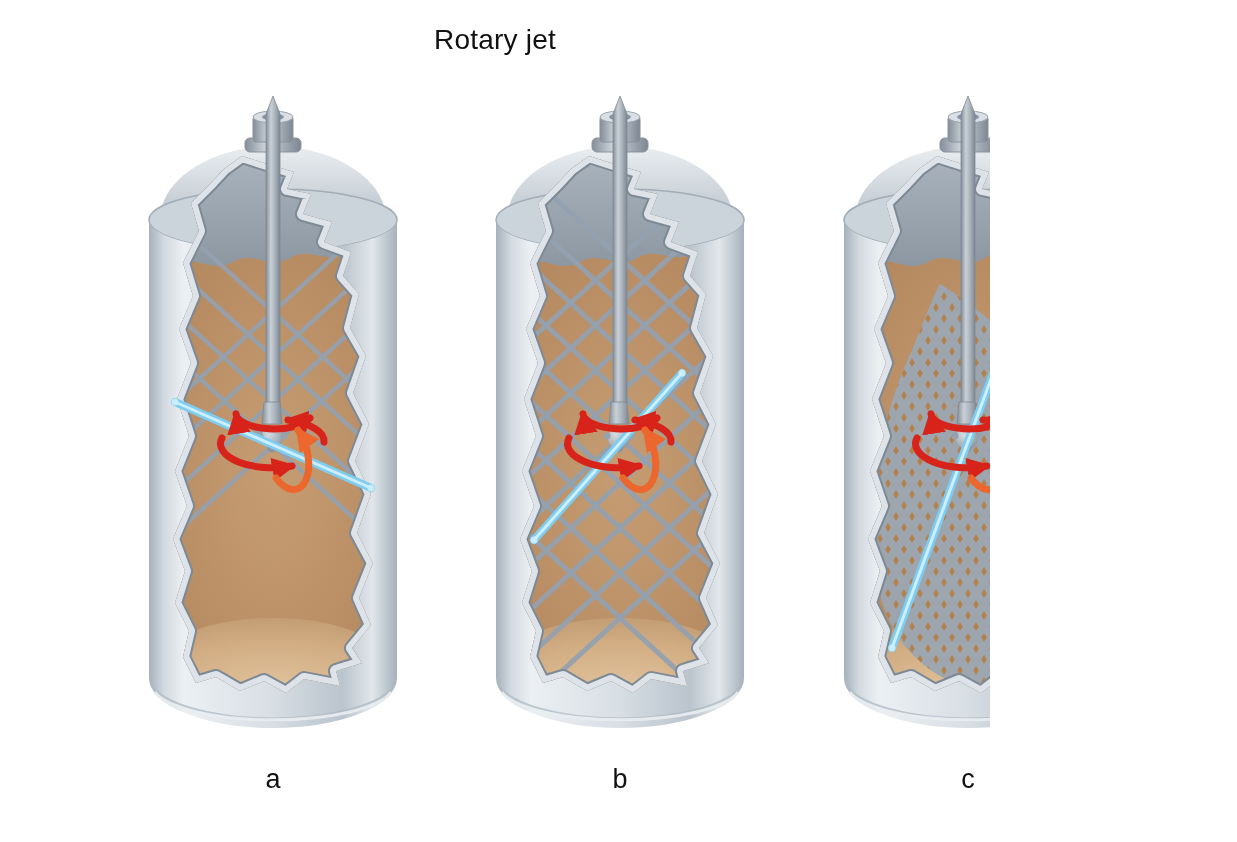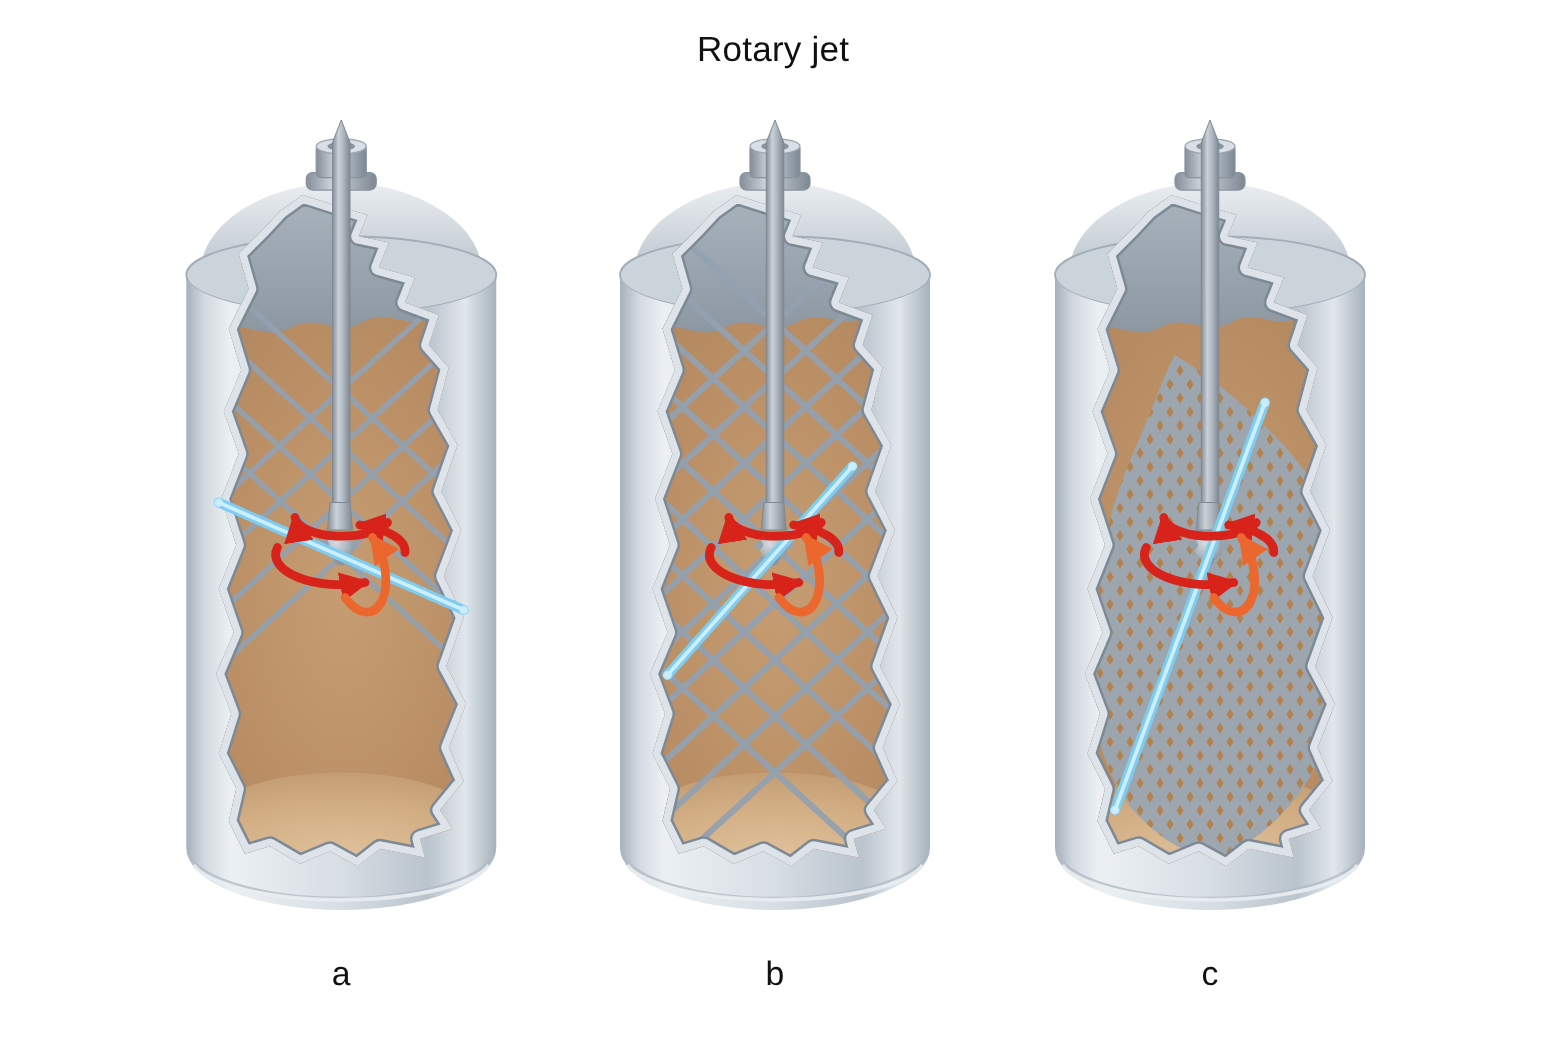--- a/index.html
+++ b/index.html
@@ -1,16 +1,16 @@
 <!DOCTYPE html>
 <html style="--c-background: #ffffff; --c-title-text: #111111; --c-label-text: #111111; --c-tank-wall: #d7dee4; --c-tank-wall-dark: #a6b1bc; --c-tank-dome: #cdd5dc; --c-inner-dome: #97a1ac; --c-cut-rim: #dde3e9; --c-cut-edge: #7d8994; --c-interior-brown: #b68a60; --c-floor-tan: #d2ad83; --c-spray-trace: #93a1b0; --c-cleaned-gray: #9ba5b1; --c-residue-dot: #b2824e; --c-jet-blue: #7ecdf0; --c-jet-blue-light: #cdeefb; --c-shaft-gray: #aab3bc; --c-arrow-red: #d8231a; --c-arrow-orange: #ec672e;"><head>
 <meta charset="utf-8">
 <style>
   html,body{margin:0;padding:0;background:#fff;}
-  .stage{position:relative;width:1237px;height:842px;background:var(--c-background,#fff);
+  .stage{position:relative;width:990px;height:842px;background:var(--c-background,#fff);
          font-family:"Liberation Sans", sans-serif;overflow:hidden;}
   .figure-title{position:absolute;top:24px;left:0;width:100%;text-align:center;
          font-size:28px;color:var(--c-title-text,#111);letter-spacing:.2px;}
   .panel{position:absolute;top:92px;width:256px;height:730px;}
   .panel svg{display:block;}
   .panel-label{position:absolute;top:672px;left:0;width:100%;text-align:center;
          font-size:27px;color:var(--c-label-text,#111);}
   #p-a{left:145px;} #p-b{left:492px;} #p-c{left:840px;}
 
   

